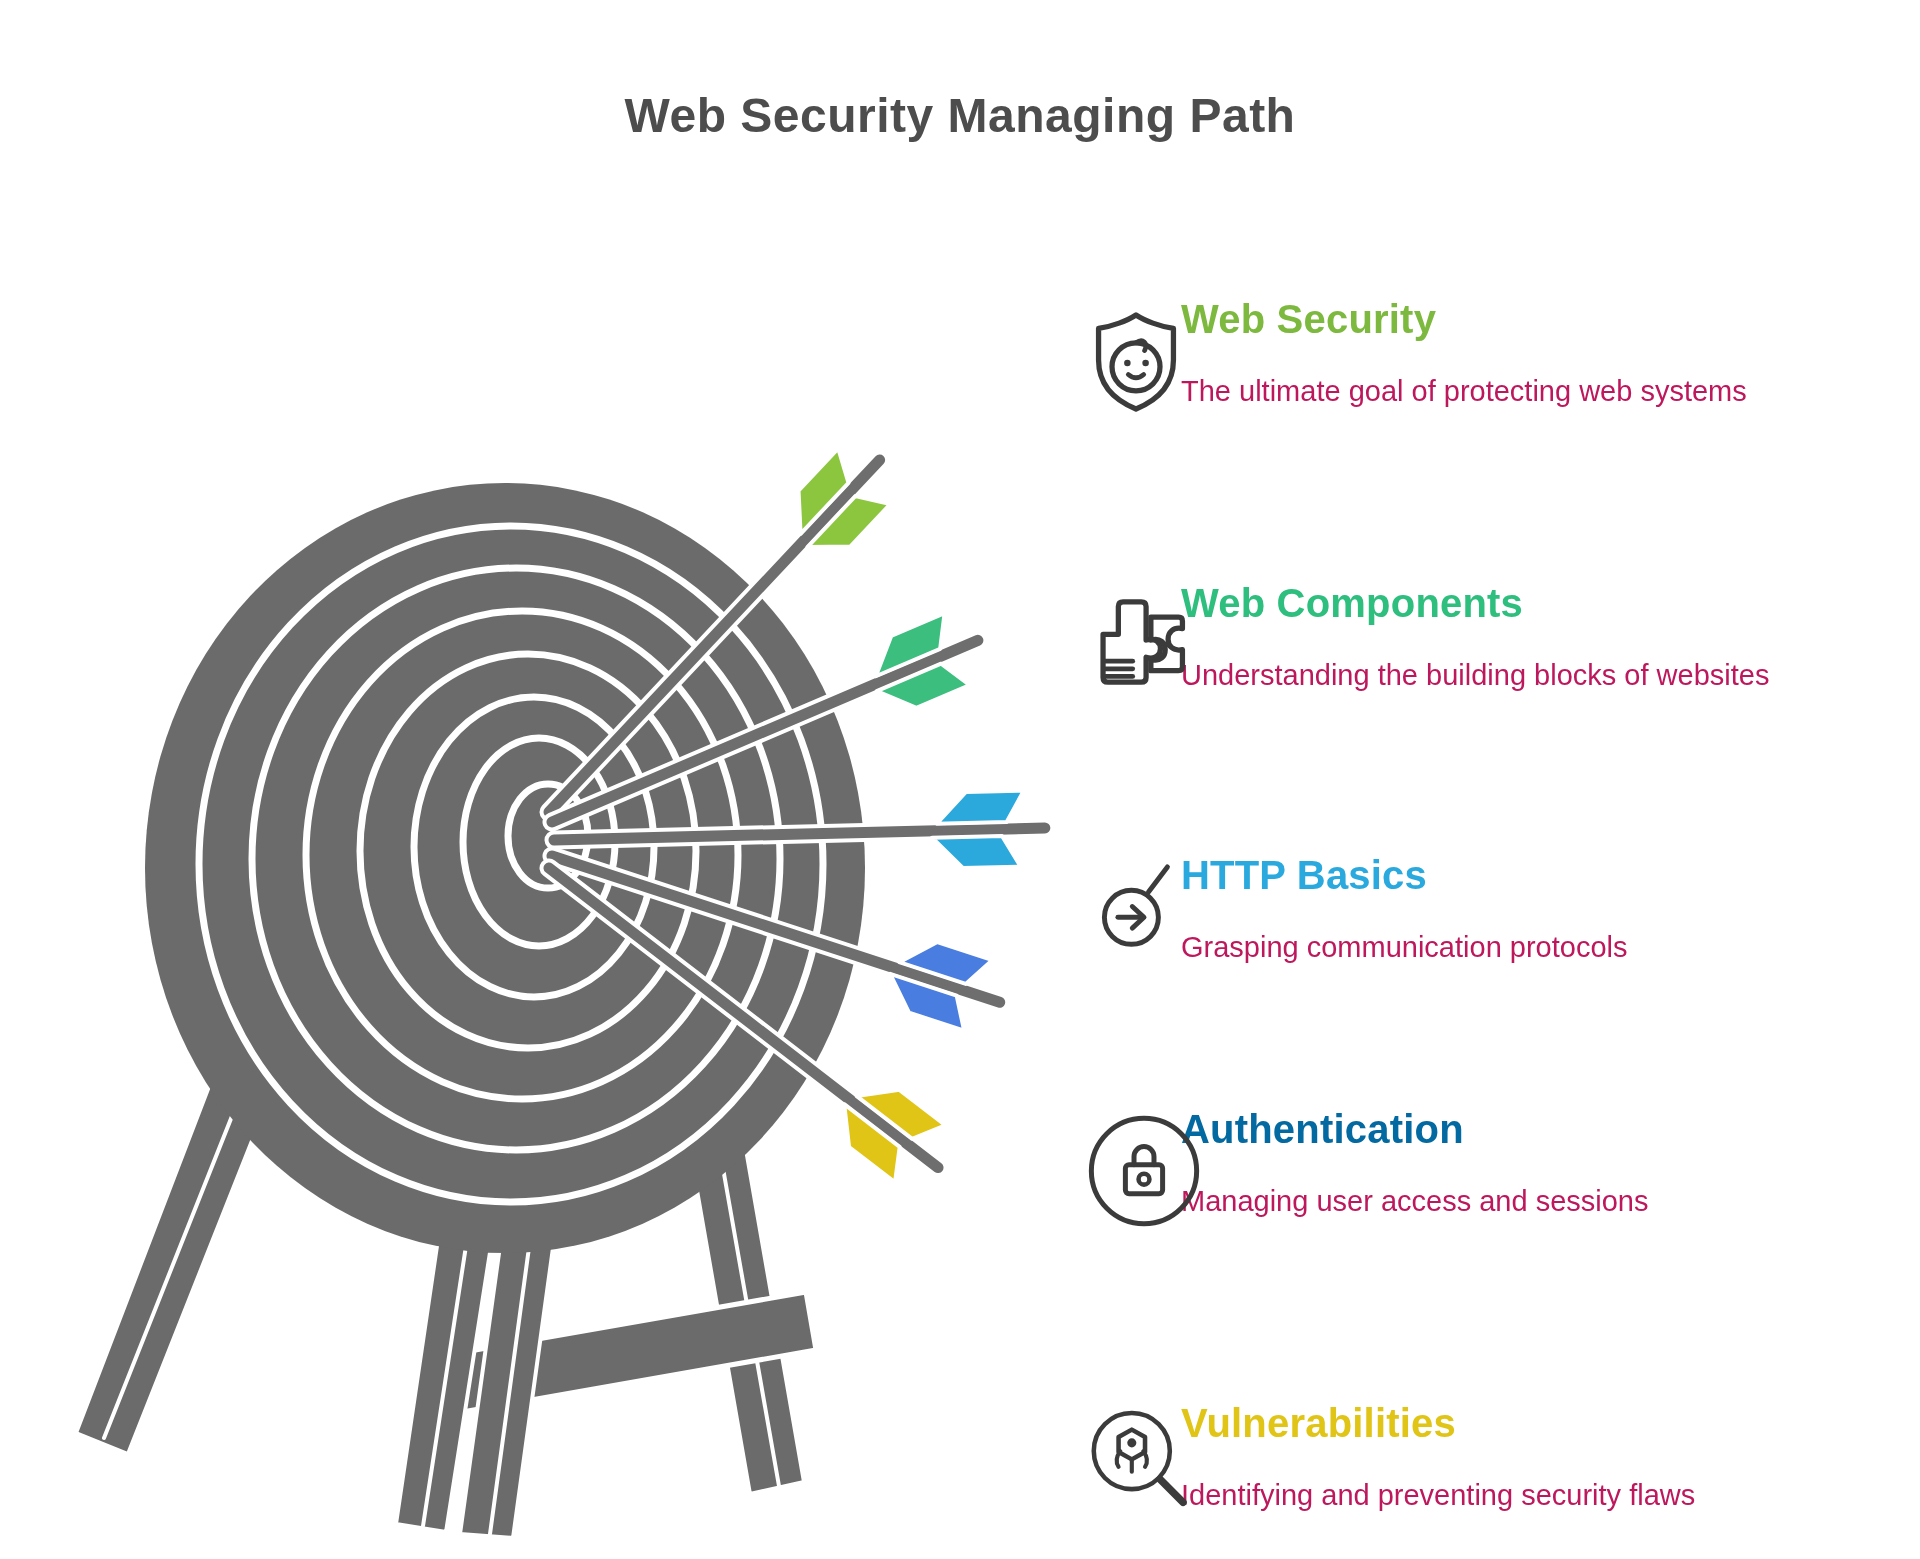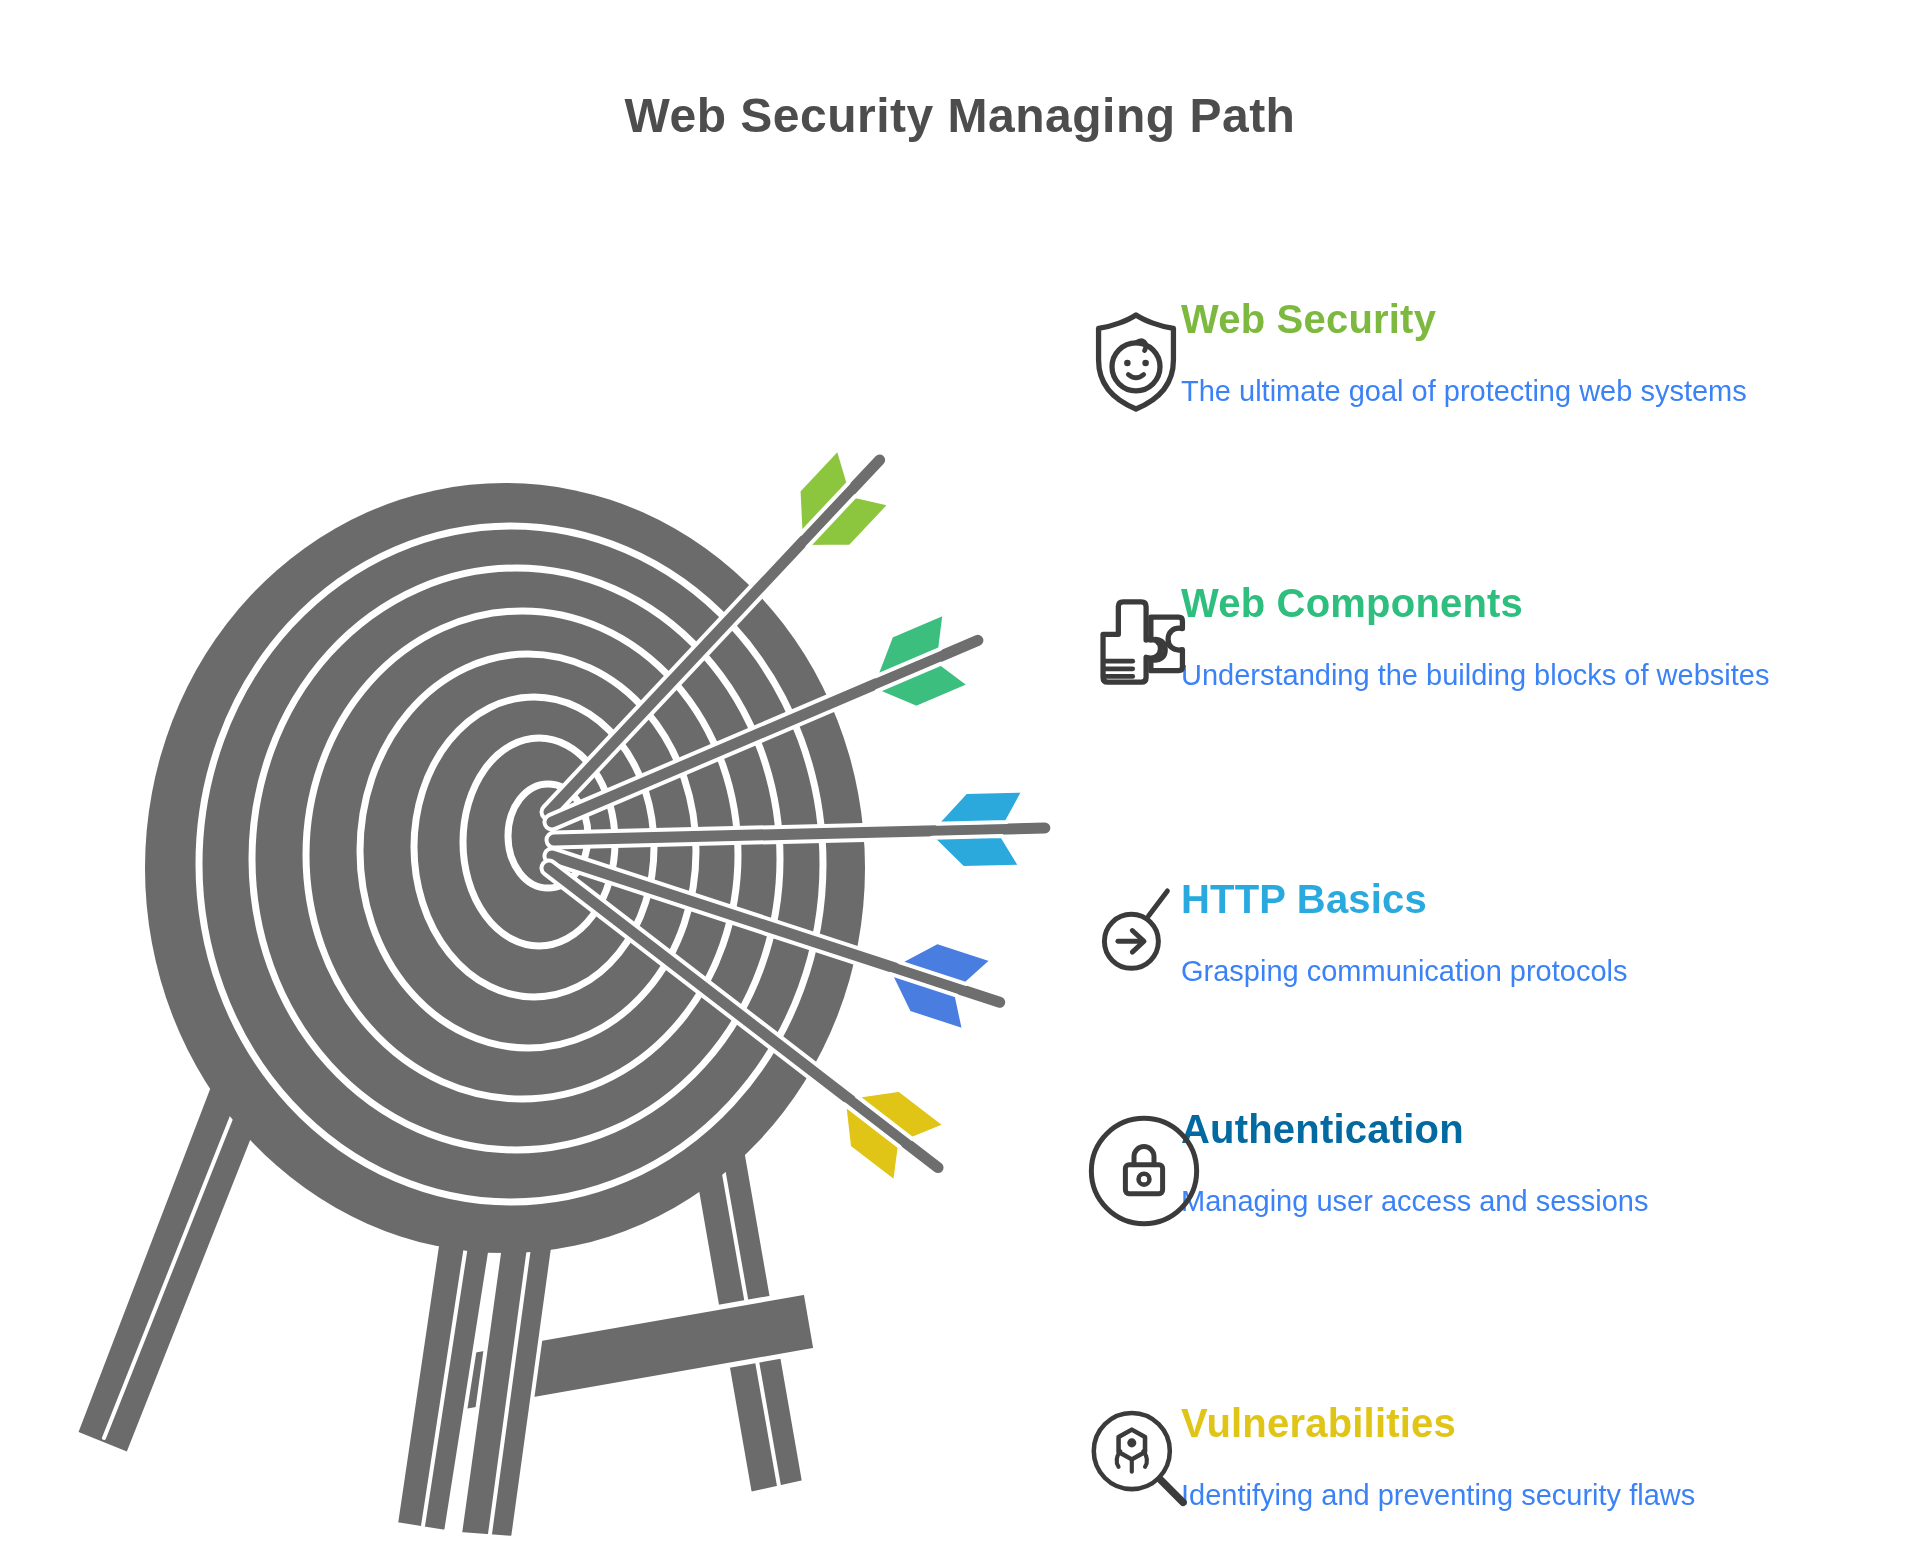--- a/index.html
+++ b/index.html
@@ -22,21 +22,21 @@
   .shaft-w{stroke:#ffffff;stroke-width:19;stroke-linecap:round;}
   .shaft{stroke:#6E6E6E;stroke-width:11;stroke-linecap:round;}
   .feather{stroke:#ffffff;stroke-width:4;stroke-linejoin:round;}
   .item{position:absolute;left:1085px;width:760px;}
   .item-icon{position:absolute;}
   .item-icon .st{fill:none;stroke:#3B3B3B;stroke-width:5.5;stroke-linecap:round;stroke-linejoin:round;}
   .item-icon .st-thin{fill:none;stroke:#3B3B3B;stroke-width:5;stroke-linecap:round;stroke-linejoin:round;}
   .item-icon .dot{fill:#3B3B3B;stroke:none;}
   .item-text{margin-left:96px;}
   .item-heading{margin:0;font-size:40px;font-weight:700;line-height:46px;letter-spacing:0.2px;}
-  .item-desc{margin:29px 0 0 0;font-size:29px;line-height:41px;color:#3b82f6;max-width:600px;}
+  .item-desc{margin:29px 0 0 0;font-size:29px;line-height:41px;color:#be185d;max-width:600px;}
 </style>
 </head>
 <body>
 
 <h1 class="page-title" style="color: rgb(77, 77, 77);">Web Security Managing Path</h1>
 
 <svg class="target-svg" viewBox="0 0 1100 1559" aria-hidden="true">
 
   <g>
     <polygon class="leg" points="676,1070 730,1058 804,1482 750,1494"></polygon>
@@ -115,21 +115,21 @@
     <line class="st-thin" x1="24" y1="70" x2="53" y2="70"></line>
     <line class="st-thin" x1="24" y1="78" x2="53" y2="78"></line>
     <line class="st-thin" x1="24" y1="86" x2="53" y2="86"></line>
   </svg>
   <div class="item-text">
     <h2 class="item-heading" style="color: rgb(46, 190, 126);">Web Components</h2>
     <p class="item-desc">Understanding the building blocks of websites</p>
   </div>
 </div>
 
-<div class="item" style="top:876px">
+<div class="item" style="top:852px">
   <svg class="item-icon" style="left:5px;top:4px;width:90px;height:101px" viewBox="0 0 100 112">
     <circle class="st" cx="46" cy="68" r="30"></circle>
     <line class="st" x1="31" y1="68" x2="57" y2="68"></line>
     <polyline class="st" points="47,56 60,68 47,80"></polyline>
     <line class="st" x1="86" y1="12" x2="65" y2="40"></line>
   </svg>
   <div class="item-text">
     <h2 class="item-heading" style="color: rgb(41, 169, 222);">HTTP Basics</h2>
     <p class="item-desc">Grasping communication protocols</p>
   </div>

